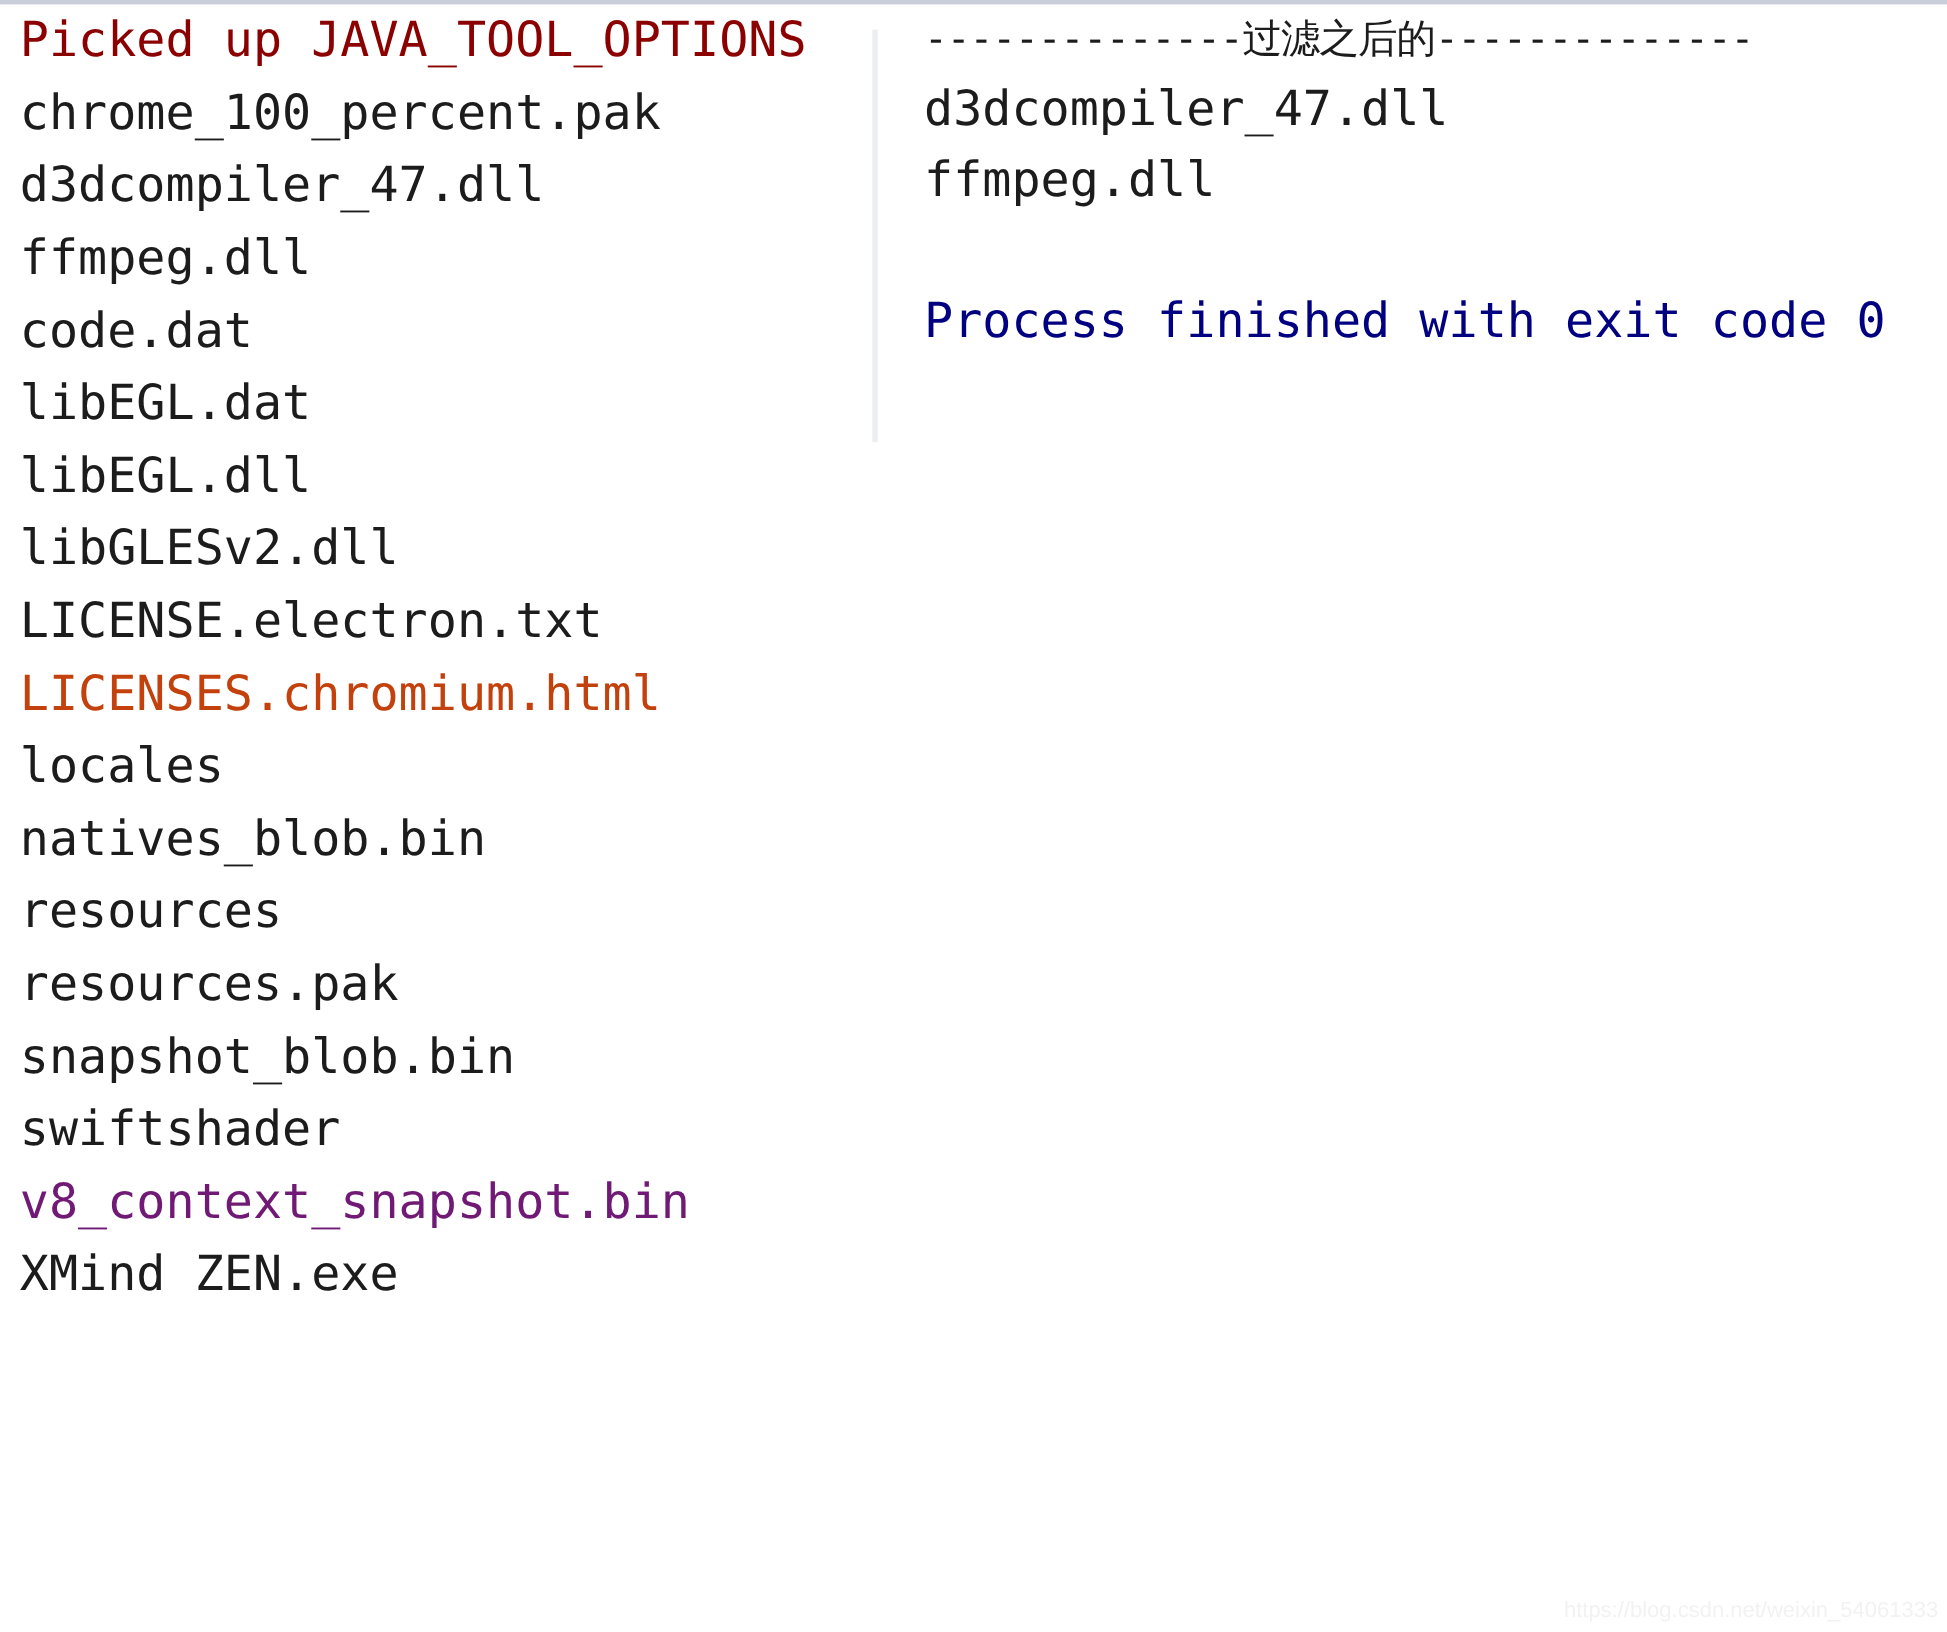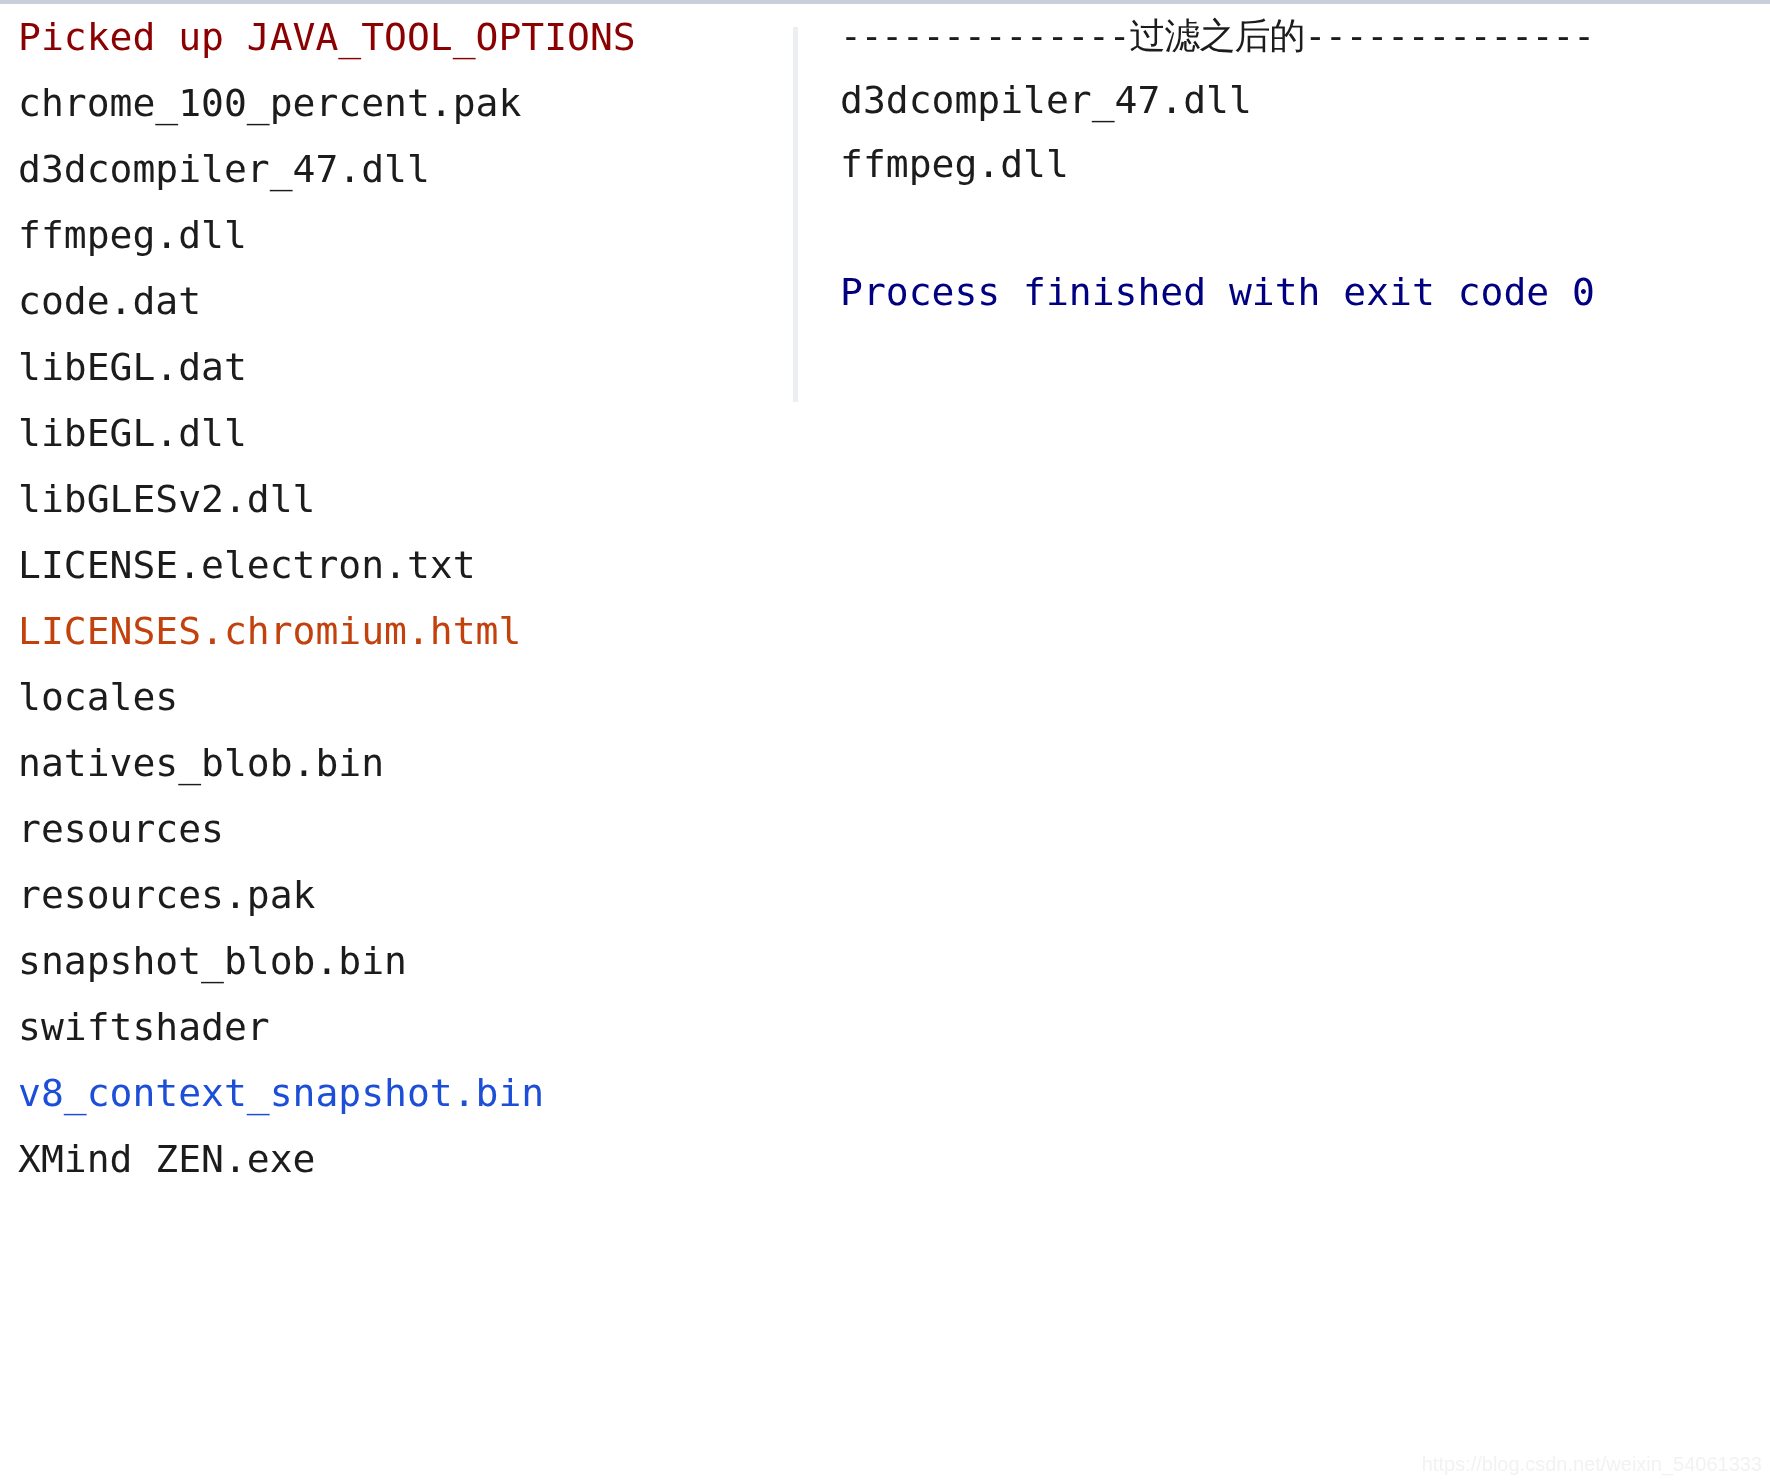--- a/index.html
+++ b/index.html
@@ -55,21 +55,21 @@
 
   
   #right-column {
     position: absolute;
     top: 4px;
     left: 840px;
     width: 940px;
   }
 
   .console-line {
-    font-size: 38px;
+    font-size: 44px;
     line-height: 66px;
     letter-spacing: 0px;
     white-space: pre;
     color: #1c1c1c;
     height: 66px;
   }
   .console-line.level-warn {
     color: #8b0000;
   }
   .console-line.level-info {
@@ -118,21 +118,21 @@
       <div class="console-line" style="color: rgb(28, 28, 28);">libEGL.dll</div>
       <div class="console-line" style="color: rgb(28, 28, 28);">libGLESv2.dll</div>
       <div class="console-line" style="color: rgb(28, 28, 28);">LICENSE.electron.txt</div>
       <div class="console-line" style="color: #c2410c;">LICENSES.chromium.html</div>
       <div class="console-line" style="color: rgb(28, 28, 28);">locales</div>
       <div class="console-line" style="color: rgb(28, 28, 28);">natives_blob.bin</div>
       <div class="console-line" style="color: rgb(28, 28, 28);">resources</div>
       <div class="console-line" style="color: rgb(28, 28, 28);">resources.pak</div>
       <div class="console-line" style="color: rgb(28, 28, 28);">snapshot_blob.bin</div>
       <div class="console-line" style="color: rgb(28, 28, 28);">swiftshader</div>
-      <div class="console-line" style="color: #1d4ed8;">v8_context_snapshot.bin</div>
+      <div class="console-line" style="color: #701a75;">v8_context_snapshot.bin</div>
       <div class="console-line" style="color: rgb(28, 28, 28);">XMind ZEN.exe</div>
     </div>
 
   <div id="column-divider" style="background: rgb(236, 238, 241);"></div>
 
   <div id="right-column">
       <div class="console-line separator-line" style="color: rgb(28, 28, 28);">--------------过滤之后的--------------</div>
       <div class="console-line" style="color: rgb(28, 28, 28);">d3dcompiler_47.dll</div>
       <div class="console-line" style="color: rgb(28, 28, 28);">ffmpeg.dll</div>
       <div class="console-line blank"> </div>

